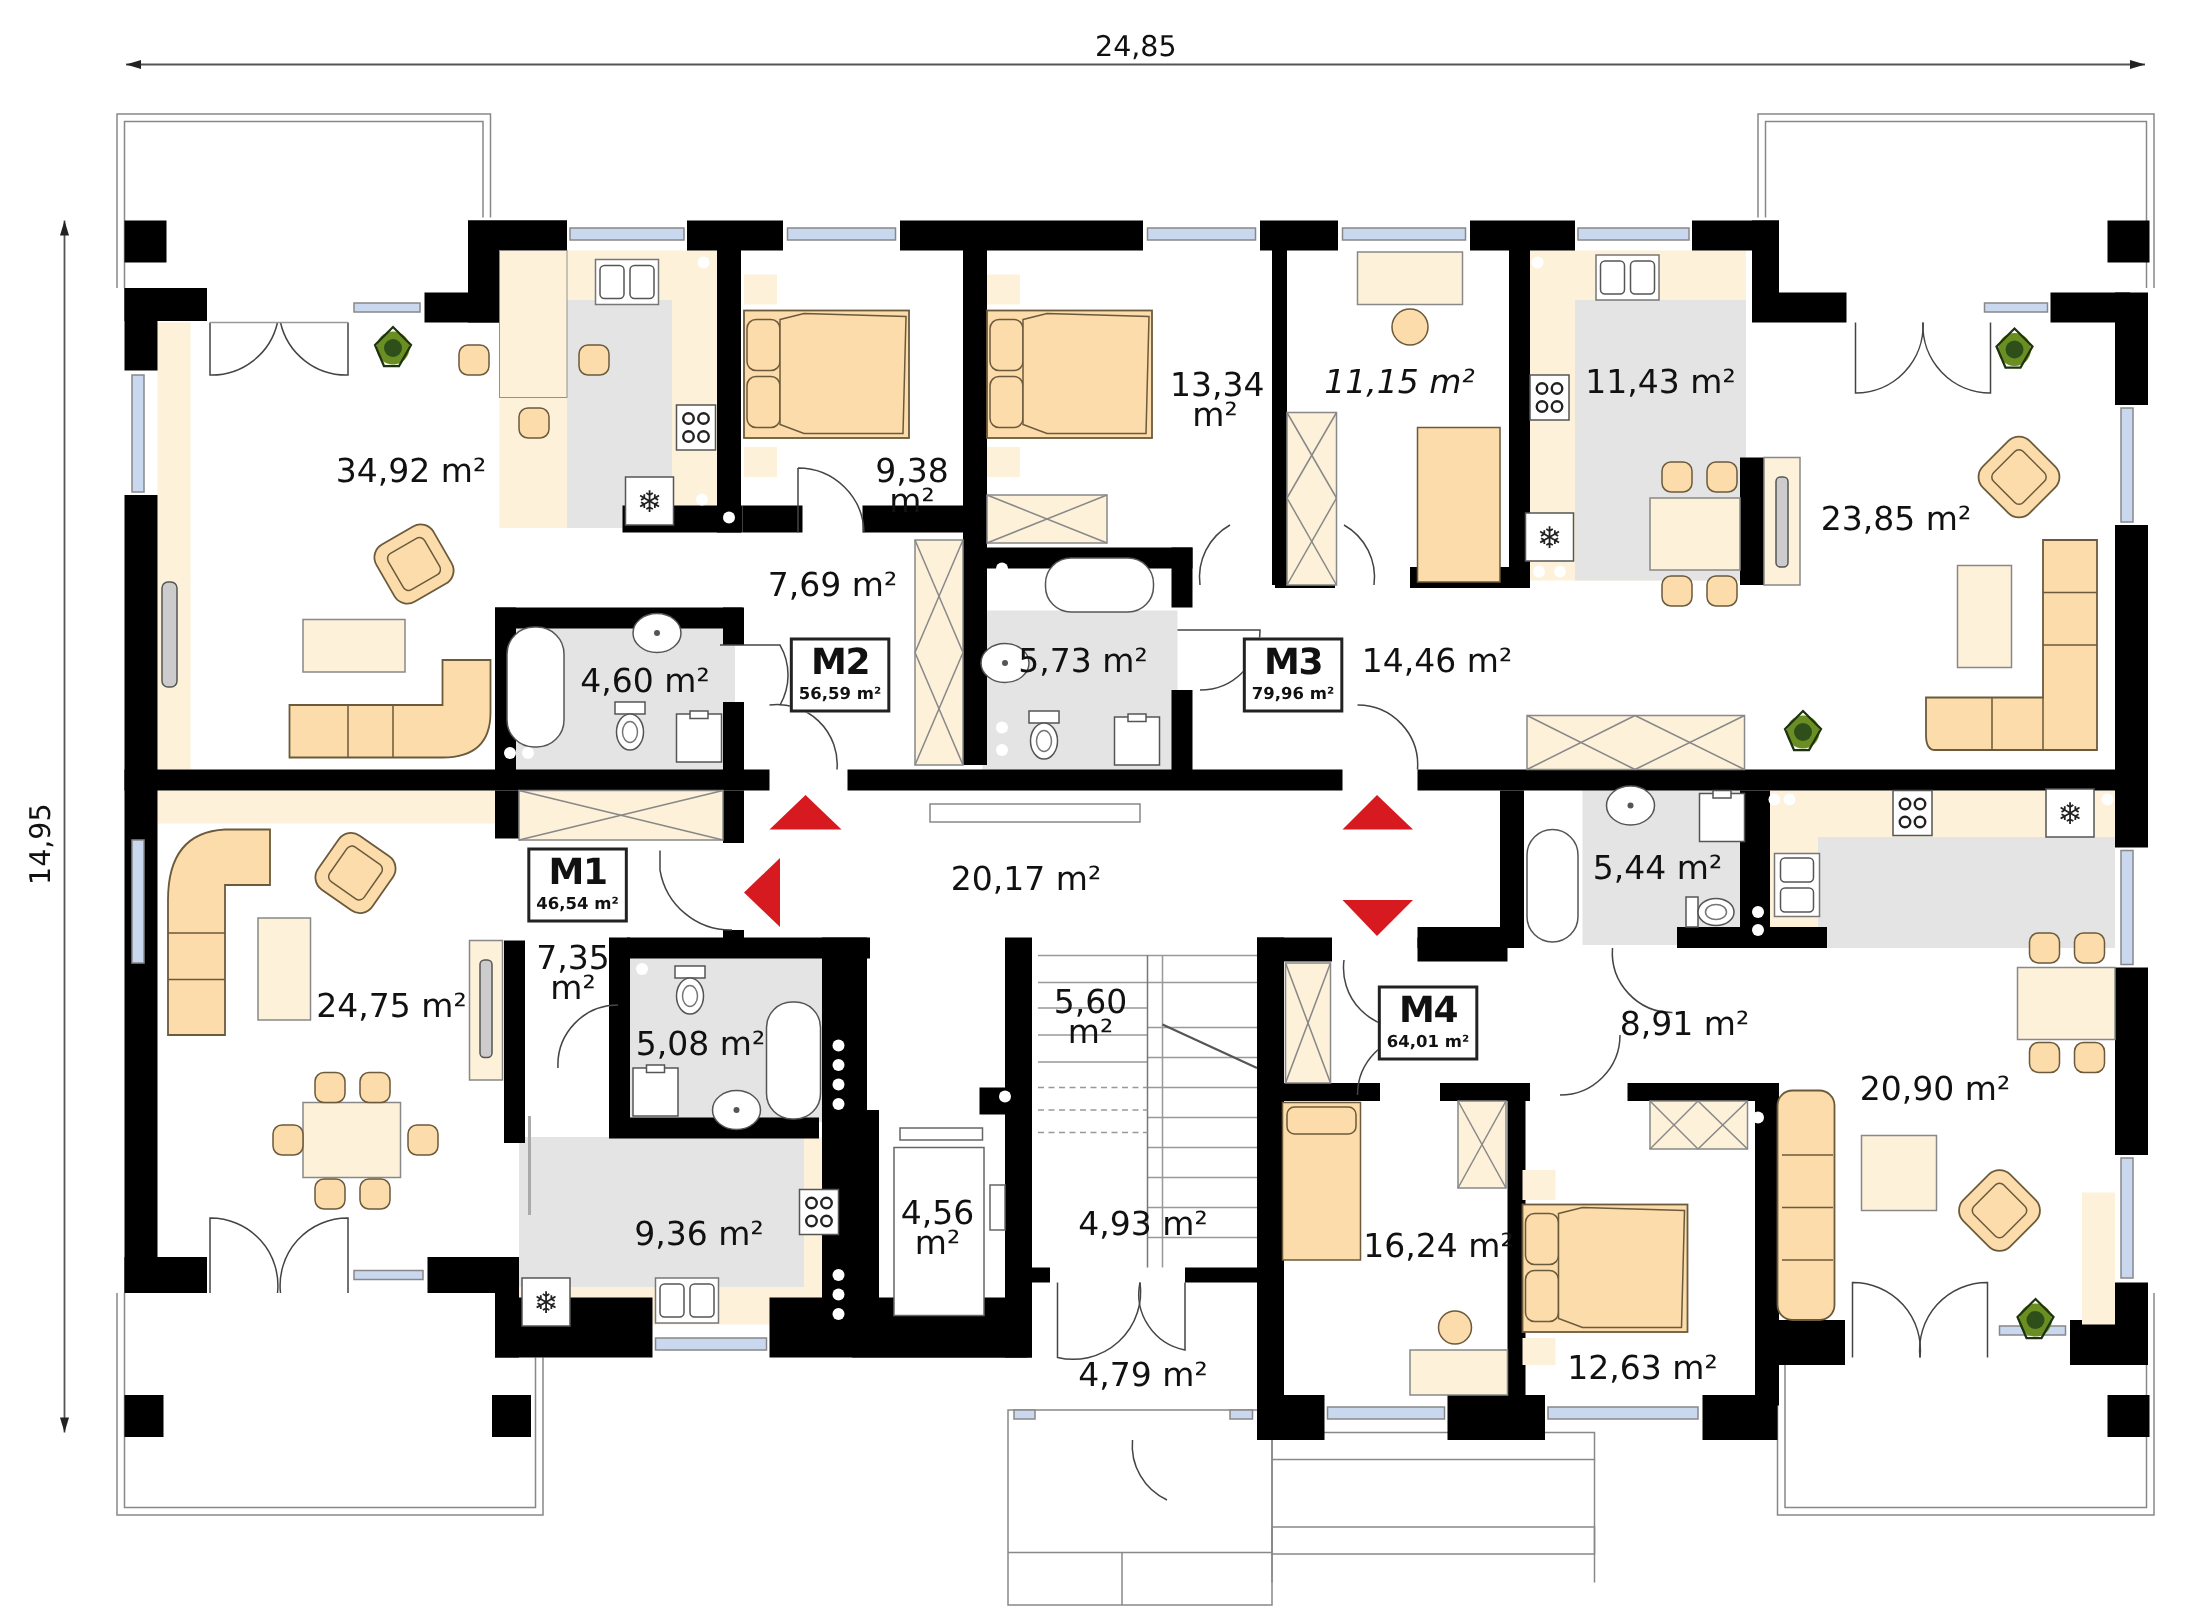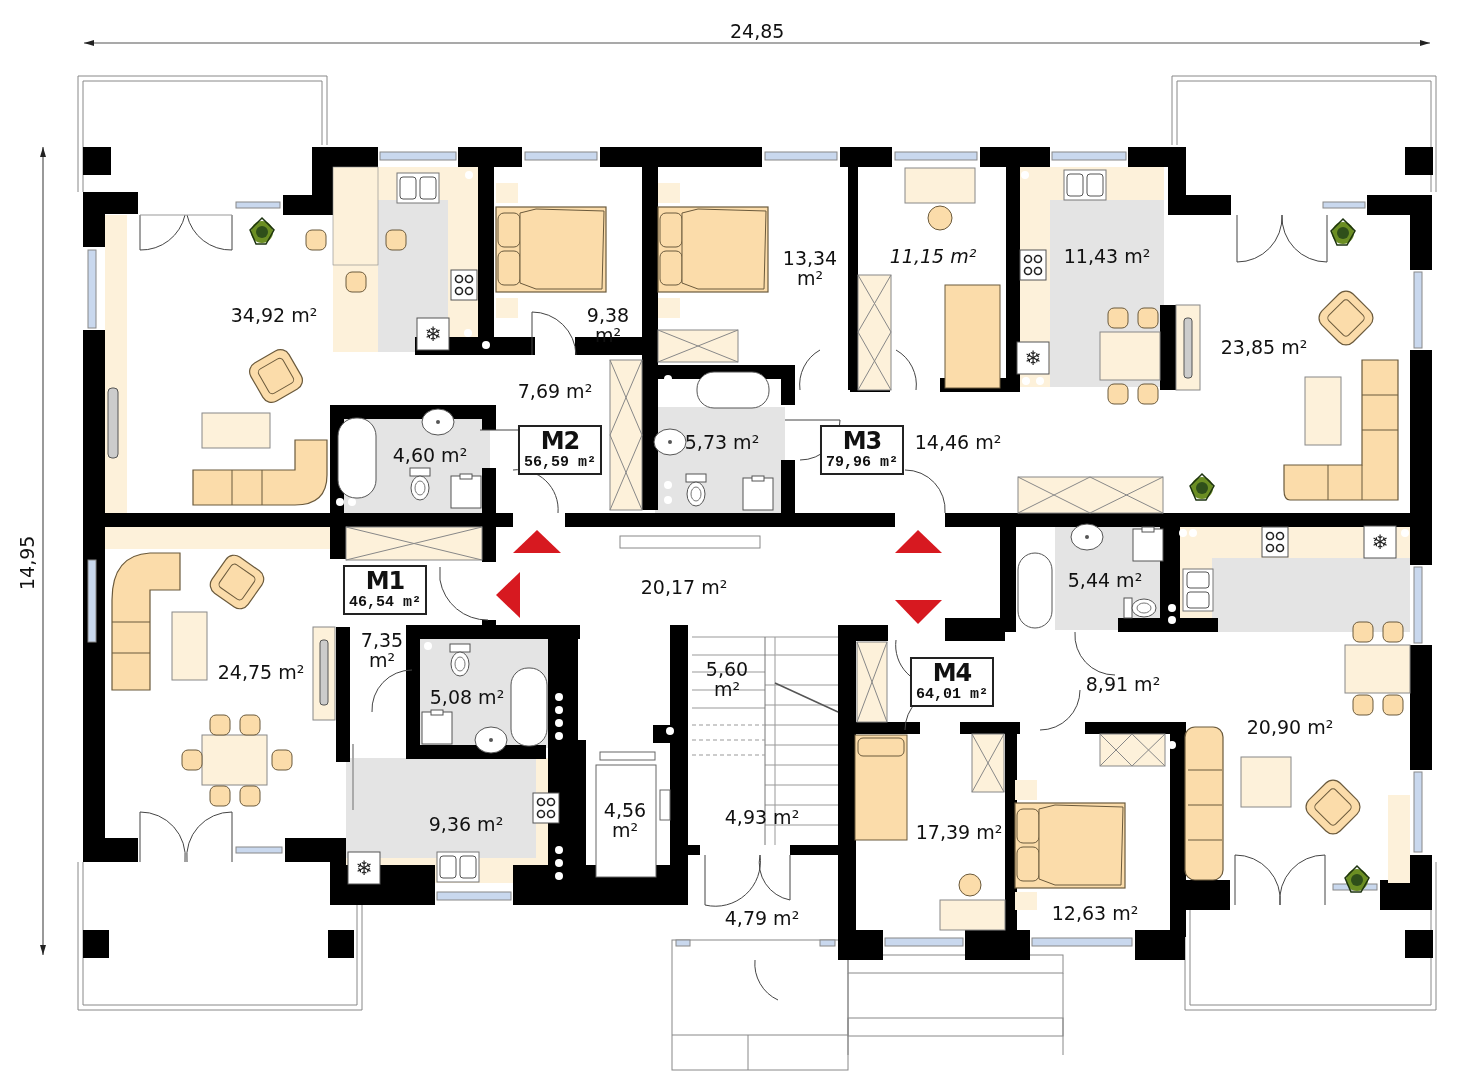--- a/index.html
+++ b/index.html
@@ -1,23 +1,23 @@
 <!DOCTYPE html>
 <html><head>
 <meta charset="utf-8">
 <style>
   html,body{margin:0;padding:0;background:#ffffff;}
   body{width:1457px;height:1080px;position:relative;overflow:hidden;font-family:"Liberation Sans","DejaVu Sans",sans-serif;}
   #plan{position:absolute;left:0;top:0;width:1457px;height:1080px;}
-  .lbl{position:absolute;font-family:"DejaVu Sans","Liberation Sans",sans-serif;font-size:19px;color:#111;line-height:20px;white-space:nowrap;text-align:center;transform:translate(-50%,-50%);}
+  .lbl{position:absolute;font-family:"DejaVu Sans","Liberation Sans",sans-serif;font-size:22px;color:#111;line-height:20px;white-space:nowrap;text-align:center;transform:translate(-50%,-50%);}
   .lbl.two{white-space:normal;width:60px;}
   .dim{position:absolute;font-family:"DejaVu Sans","Liberation Sans",sans-serif;font-size:19px;color:#111;}
   .unit-box{position:absolute;border:2px solid #222;background:#fff;text-align:center;font-family:"DejaVu Sans","Liberation Sans",sans-serif;font-weight:bold;color:#111;transform:translate(-50%,-50%);padding:1px 4px 2px 4px;}
   .unit-box .u-name{display:block;font-size:24px;line-height:26px;letter-spacing:-1px;}
-  .unit-box .u-area{display:block;font-size:15px;line-height:17px;font-family:Liberation Mono, monospace;}
+  .unit-box .u-area{display:block;font-size:11px;line-height:17px;}
 </style>
 </head>
 <body>
 
 <svg id="plan" viewBox="0 0 1457 1080" xmlns="http://www.w3.org/2000/svg">
   <defs>
     <g id="chair">
       <rect x="-10" y="-10" width="20" height="20" rx="6" fill="#fbdcaa" stroke="#6b5a3c" stroke-width="1"></rect>
     </g>
     <g id="plant">
@@ -537,14 +537,14 @@
 <div class="lbl two" style="left:382px;top:650px;"><span>7,35</span><br><span>m²</span></div>
 <div class="lbl" style="left:467px;top:697px;"><span>5,08</span> <span>m²</span></div>
 <div class="lbl" style="left:466px;top:824px;"><span>9,36</span> <span>m²</span></div>
 <div class="lbl two" style="left:625px;top:820px;"><span>4,56</span><br><span>m²</span></div>
 <div class="lbl two" style="left:727px;top:679px;"><span>5,60</span><br><span>m²</span></div>
 <div class="lbl" style="left:762px;top:817px;"><span>4,93</span> <span>m²</span></div>
 <div class="lbl" style="left:762px;top:918px;text-align:center;"><span>4,79</span> <span>m²</span></div>
 <div class="lbl" style="left:1105px;top:580px;"><span>5,44</span> <span>m²</span></div>
 <div class="lbl" style="left:1123px;top:684px;"><span>8,91</span> <span>m²</span></div>
 <div class="lbl" style="left:1290px;top:727px;"><span>20,90</span> <span>m²</span></div>
-<div class="lbl" style="left:959px;top:832px;"><span>17,39</span> <span>m²</span></div>
+<div class="lbl" style="left:959px;top:832px;"><span>16,24</span> <span>m²</span></div>
 <div class="lbl" style="left:1095px;top:913px;"><span>12,63</span> <span>m²</span></div>
 
 </body></html>

